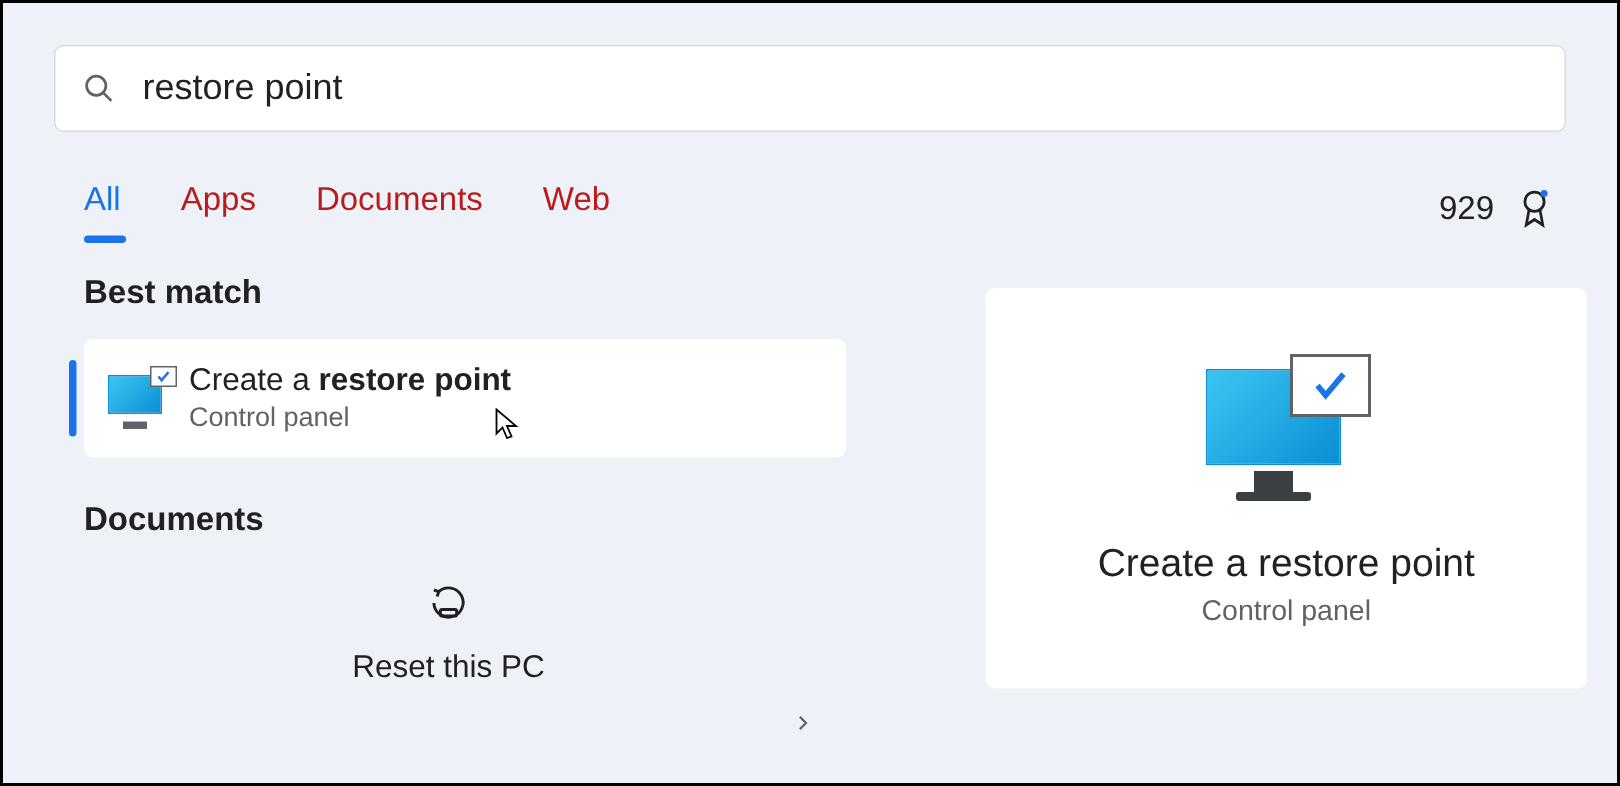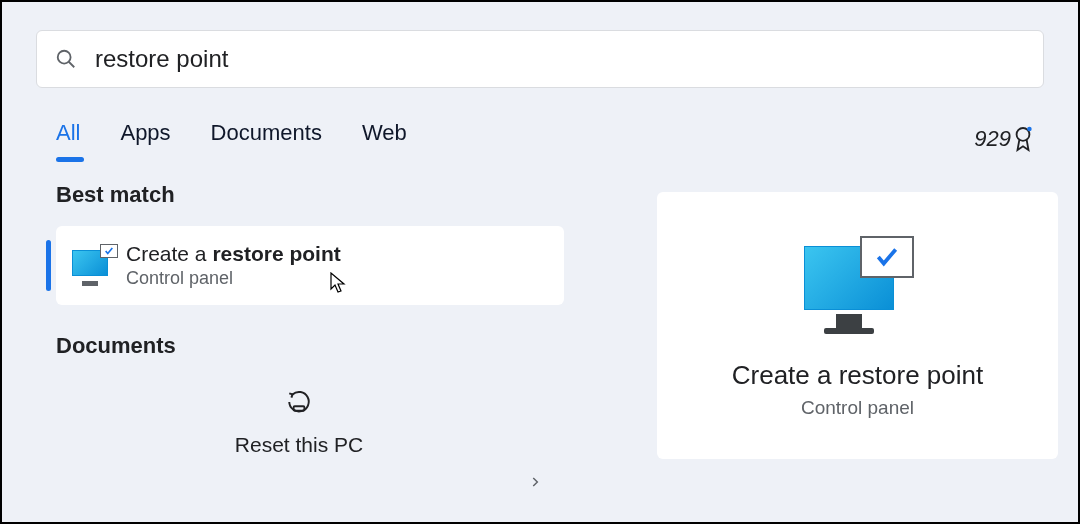--- a/index.html
+++ b/index.html
@@ -26,43 +26,42 @@
     }
     
     .tabs-row {
       display: flex;
       align-items: center;
       margin: 32px 44px 10px 54px;
       gap: 40px;
     }
     .tab {
       font-size: 22px;
-      color: #0f172a;
+      color: #b91c1c;
       padding-bottom: 12px;
       cursor: pointer;
       position: relative;
     }
     .tab.active { color: #1a73e8; }
     .tab.active::after {
       content: "";
       position: absolute;
       left: 0; bottom: -4px;
       width: 28px; height: 5px;
       background: #1a73e8;
       border-radius: 3px;
     }
     .tab.more { display: flex; align-items: center; gap: 8px; }
     .rewards {
       margin-left: auto;
       display: flex;
       align-items: center;
-      gap: 1px;
-      font-size: 22px;
-      color: #202124;
-      font-style: italic;
+      gap: 16px;
+      font-size: 22px;
+      color: #202124;
     }
     
     .content {
       display: flex;
       margin-top: 24px;
       gap: 48px;
     }
     
     .left-col {
       flex: 0 0 570px;

